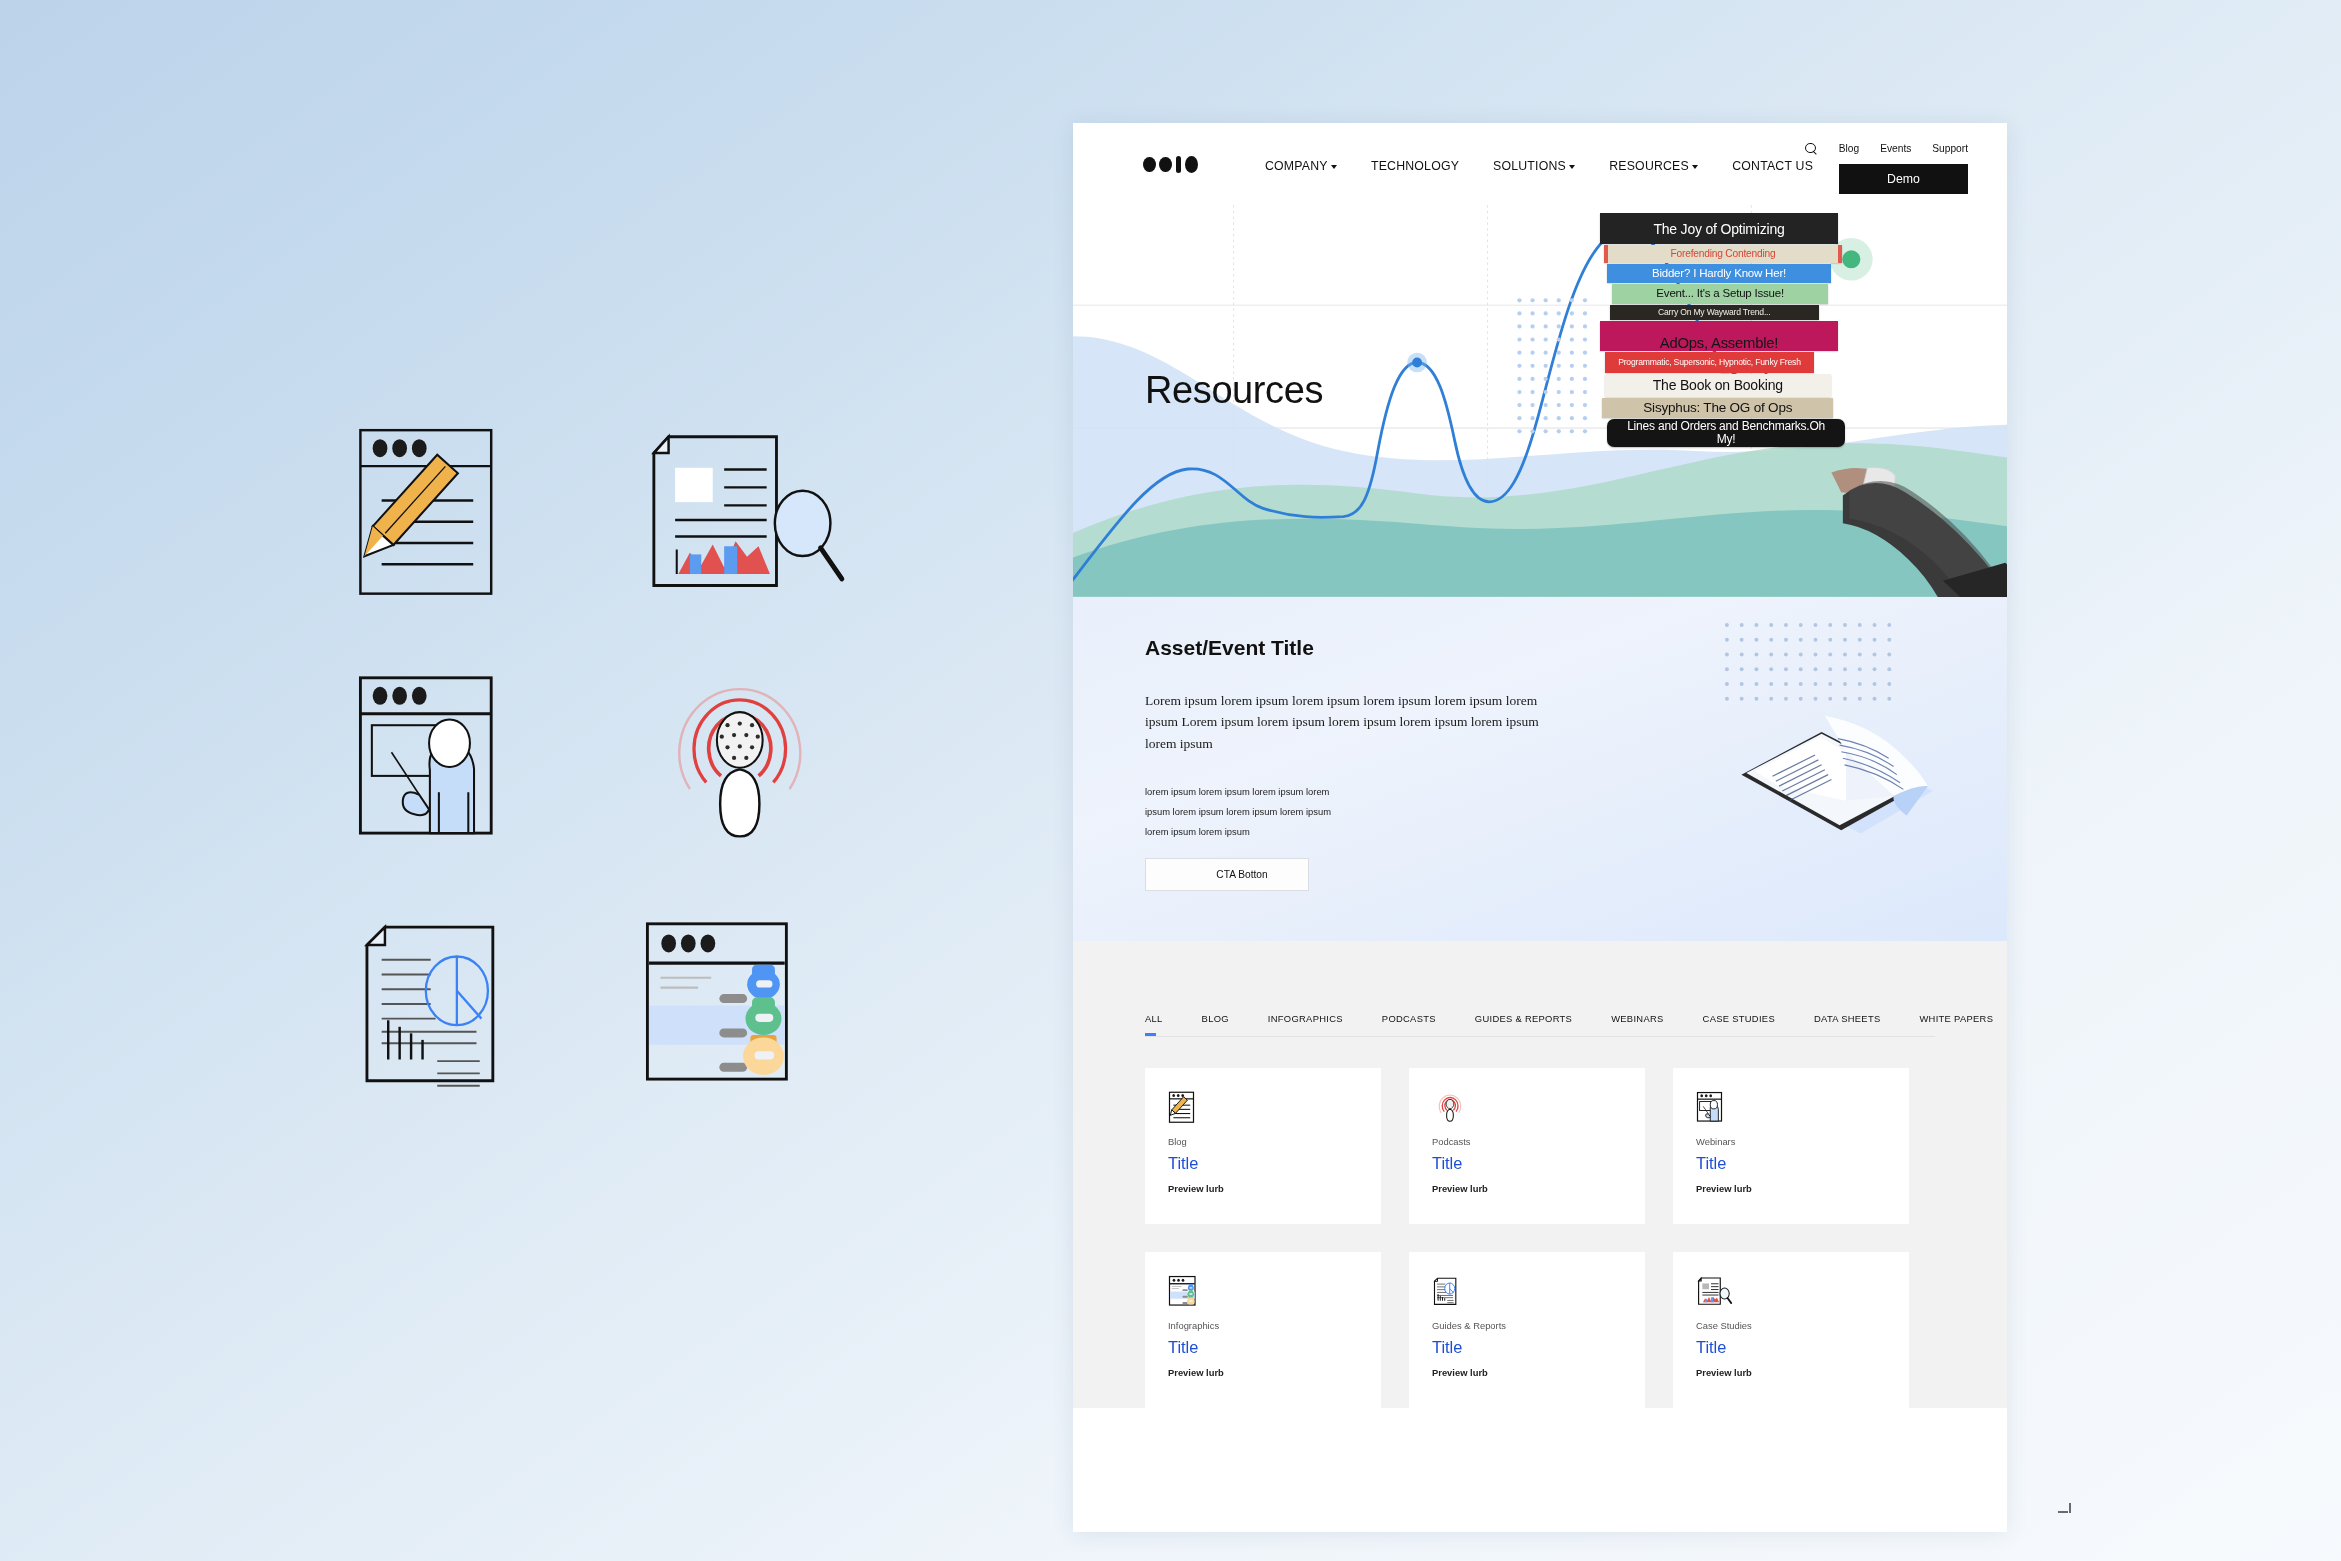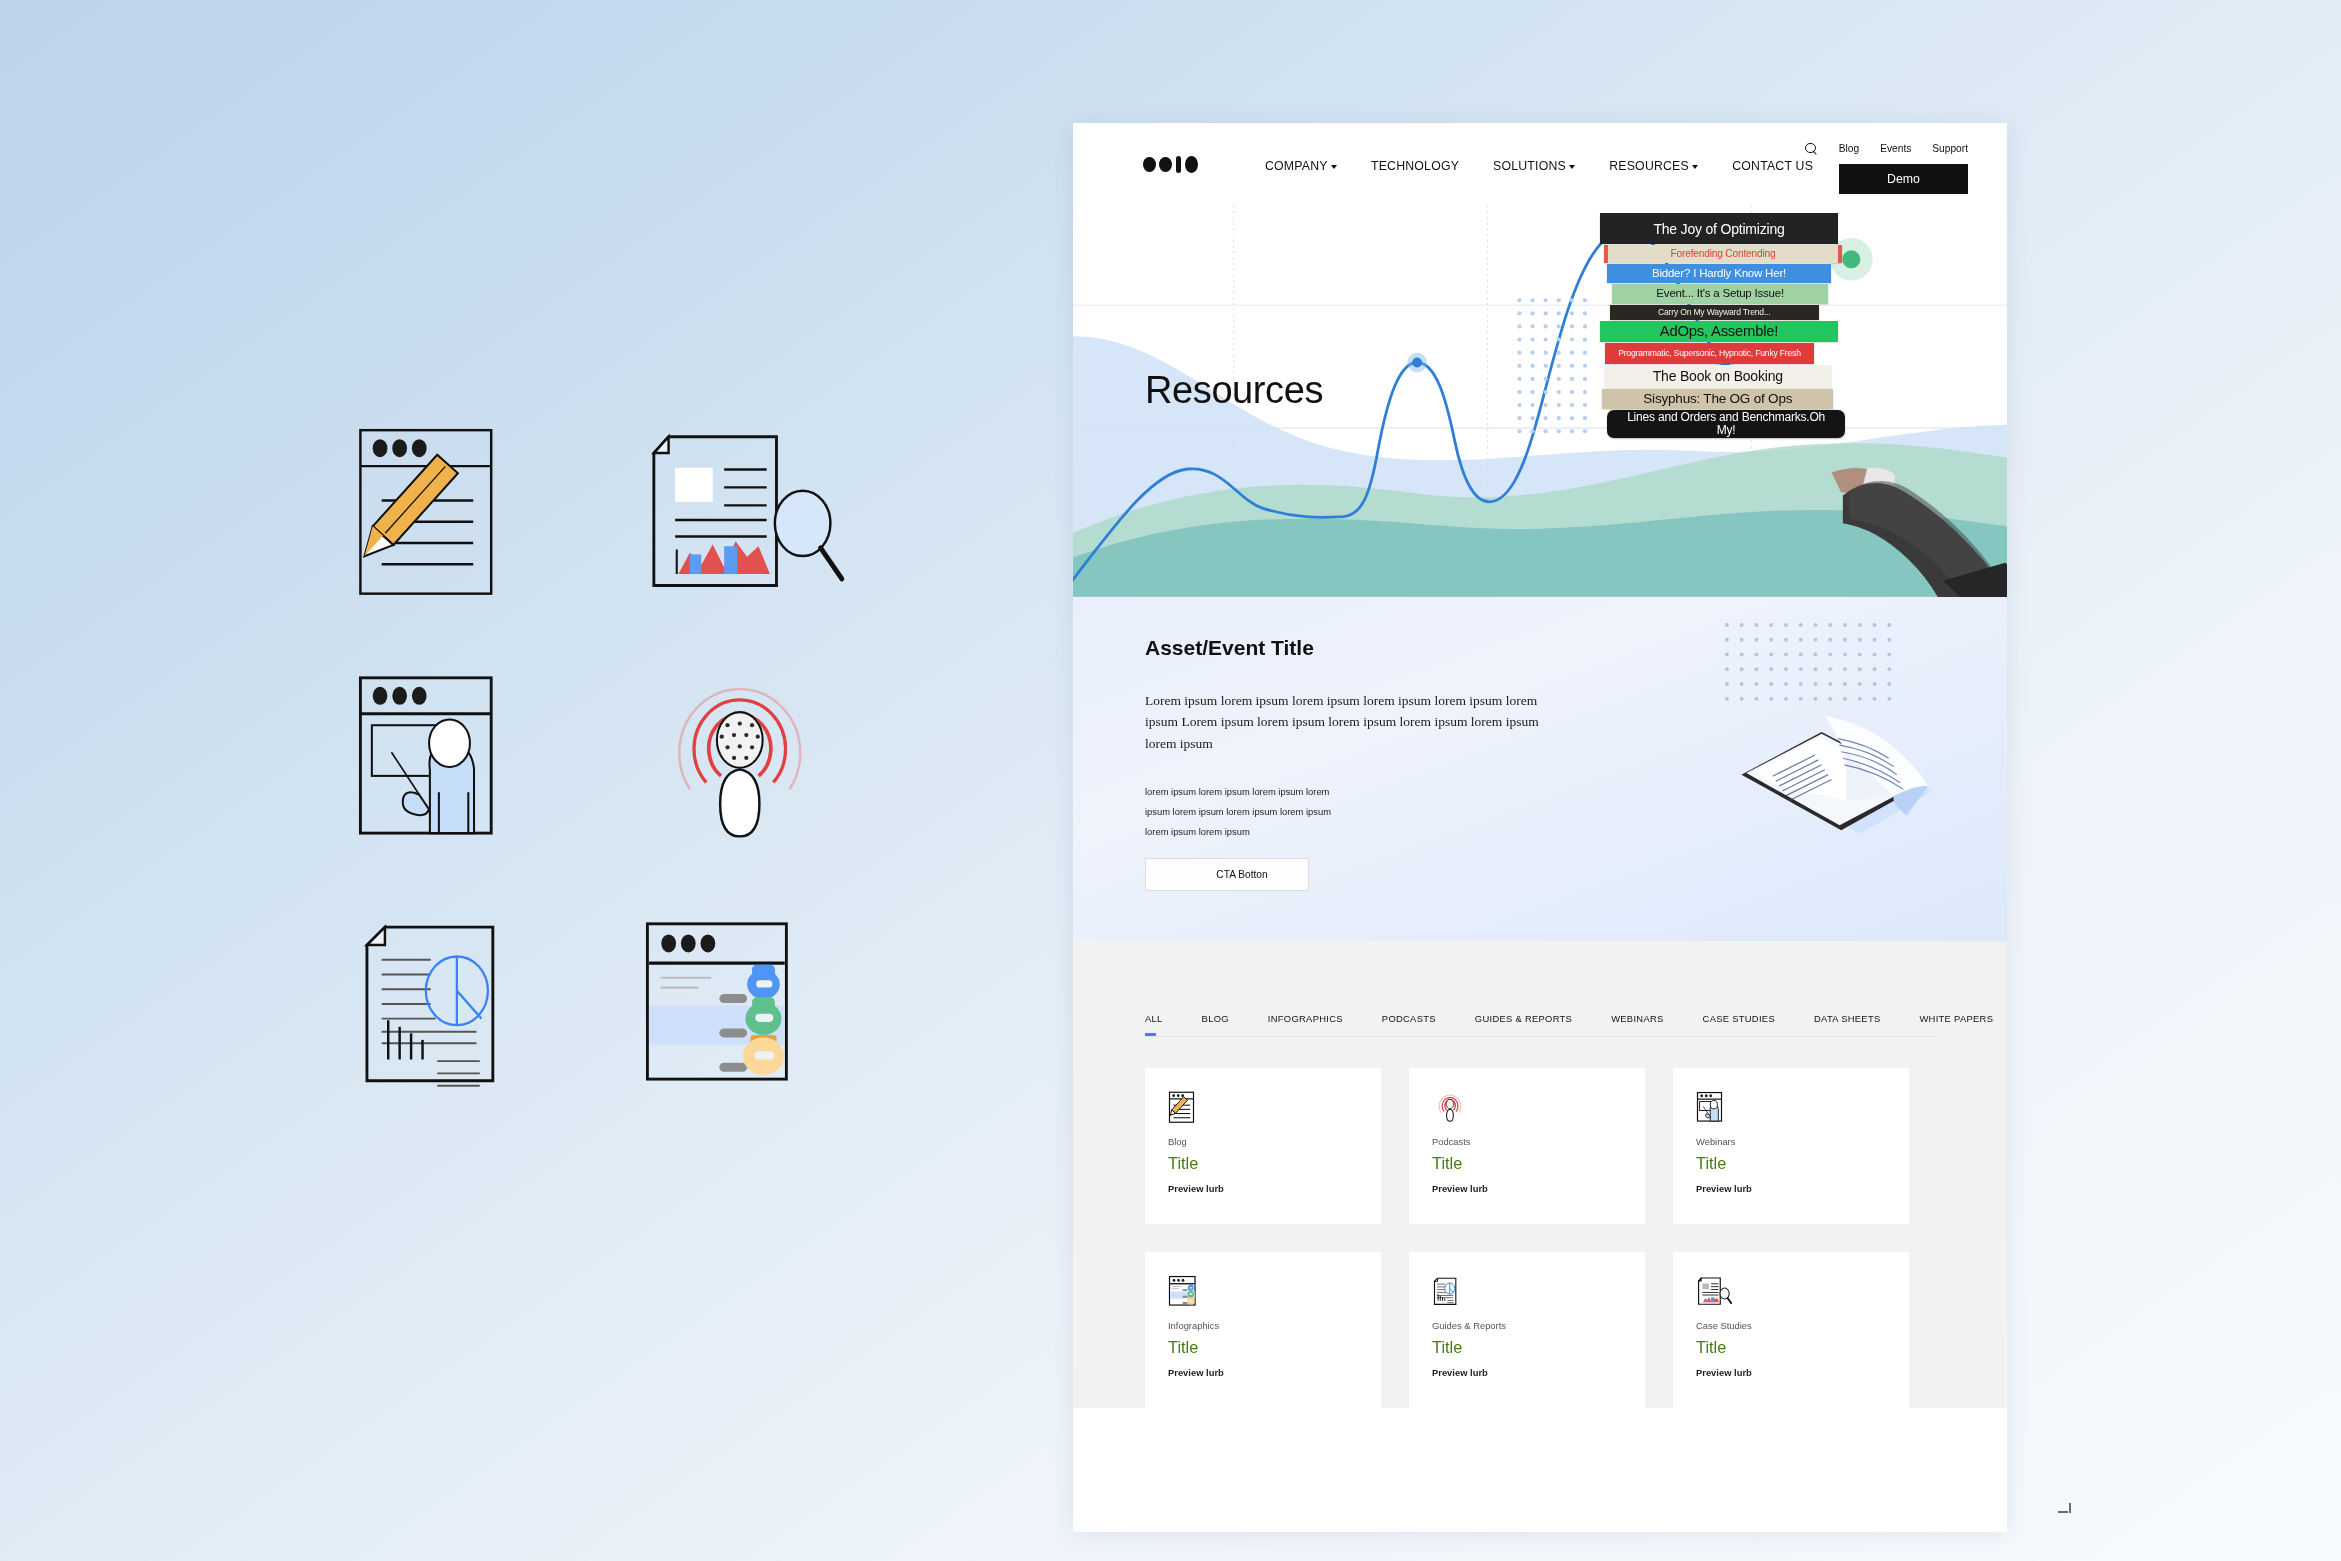--- a/index.html
+++ b/index.html
@@ -71,21 +71,21 @@
   .listing{position:relative;background:#f2f2f2;padding-top:0;height:auto;min-height:459px;}
   .tabs{display:flex;gap:11px;padding:72px 0 0 72px;align-items:flex-end;}
   .tab{font-size:9.4px;letter-spacing:0.3px;color:#111;padding-bottom:11.5px;margin-right:28px;white-space:nowrap;cursor:pointer;position:relative;}
   .tab.active::after{content:"";position:absolute;left:0;right:6.6px;bottom:0;height:2.5px;background:#3b82f6;}
   .tabs-rule{margin:0 72px;border-top:0.8px solid #e2e2e2;}
 
   .cards{display:flex;flex-wrap:wrap;gap:28px;padding:31px 72px 0 72px;}
   .card{width:236px;height:156px;background:#fff;position:relative;padding:21px 0 0 23px;box-sizing:border-box;}
   .card::before{content:"";position:absolute;left:-4.9px;top:11.5px;bottom:-4.9px;width:8.2px;background:#cfe0f7;z-index:-1;}
   .card .kind{font-size:9.4px;color:#555;margin-top:9.8px;}
-  .card .ttl{font-size:16.4px;color:#4d7c0f;margin-top:6.6px;}
+  .card .ttl{font-size:16.4px;color:#1d4ed8;margin-top:6.6px;}
   .card .prev{font-size:9.4px;color:#222;margin-top:9.8px;font-weight:600;}
   .card .ico{height:38px;}
 
   .crop-mark{position:absolute;left:2058px;top:1500px;width:13px;height:13px;}
   .crop-mark::before{content:"";position:absolute;left:0;bottom:0;width:9.8px;height:1.6px;background:#6b6b6b;}
   .crop-mark::after{content:"";position:absolute;right:0;bottom:0;width:1.6px;height:9.8px;background:#6b6b6b;}
 </style>
 </head>
 <body>
 
@@ -382,21 +382,21 @@
       </div>
       <div class="bk" style="background:#3f8fe0;height:19.7px;width:94%;margin-left:3%;">
         <span style="color:#fff;font-size:11.5px;">Bidder? I Hardly Know Her!</span>
       </div>
       <div class="bk" style="background:#9ed2a3;height:19.7px;width:91%;margin-left:5%;">
         <span style="color:#111;font-size:11.5px;">Event... It's a Setup Issue!</span>
       </div>
       <div class="bk" style="background:#2a2622;height:15.6px;width:88%;margin-left:4%;">
         <span style="color:#f2efe8;font-size:8.6px;">Carry On My Wayward Trend...</span>
       </div>
-      <div class="bk" style="background:#22c55e;height:21px;width:100%;">
+      <div class="bk" style="background:#be185d;height:30px;width:100%;align-items:flex-end;">
         <span style="color:#141414;font-size:14.8px;">AdOps, Assemble!</span>
       </div>
       <div class="bk" style="background:#e03b3b;height:21px;width:88%;margin-left:2%;">
         <span style="color:#fff;font-size:8.6px;line-height:1.12;">Programmatic, Supersonic, Hypnotic, Funky Fresh</span>
       </div>
       <div class="bk" style="background:#f3efe9;height:23px;width:95%;margin-left:2%;">
         <span style="color:#111;font-size:14px;">The Book on Booking</span>
       </div>
       <div class="bk" style="background:#cfc3a9;height:20.5px;width:97%;margin-left:1%;">
         <span style="color:#111;font-size:13.5px;">Sisyphus: The OG of Ops</span>

